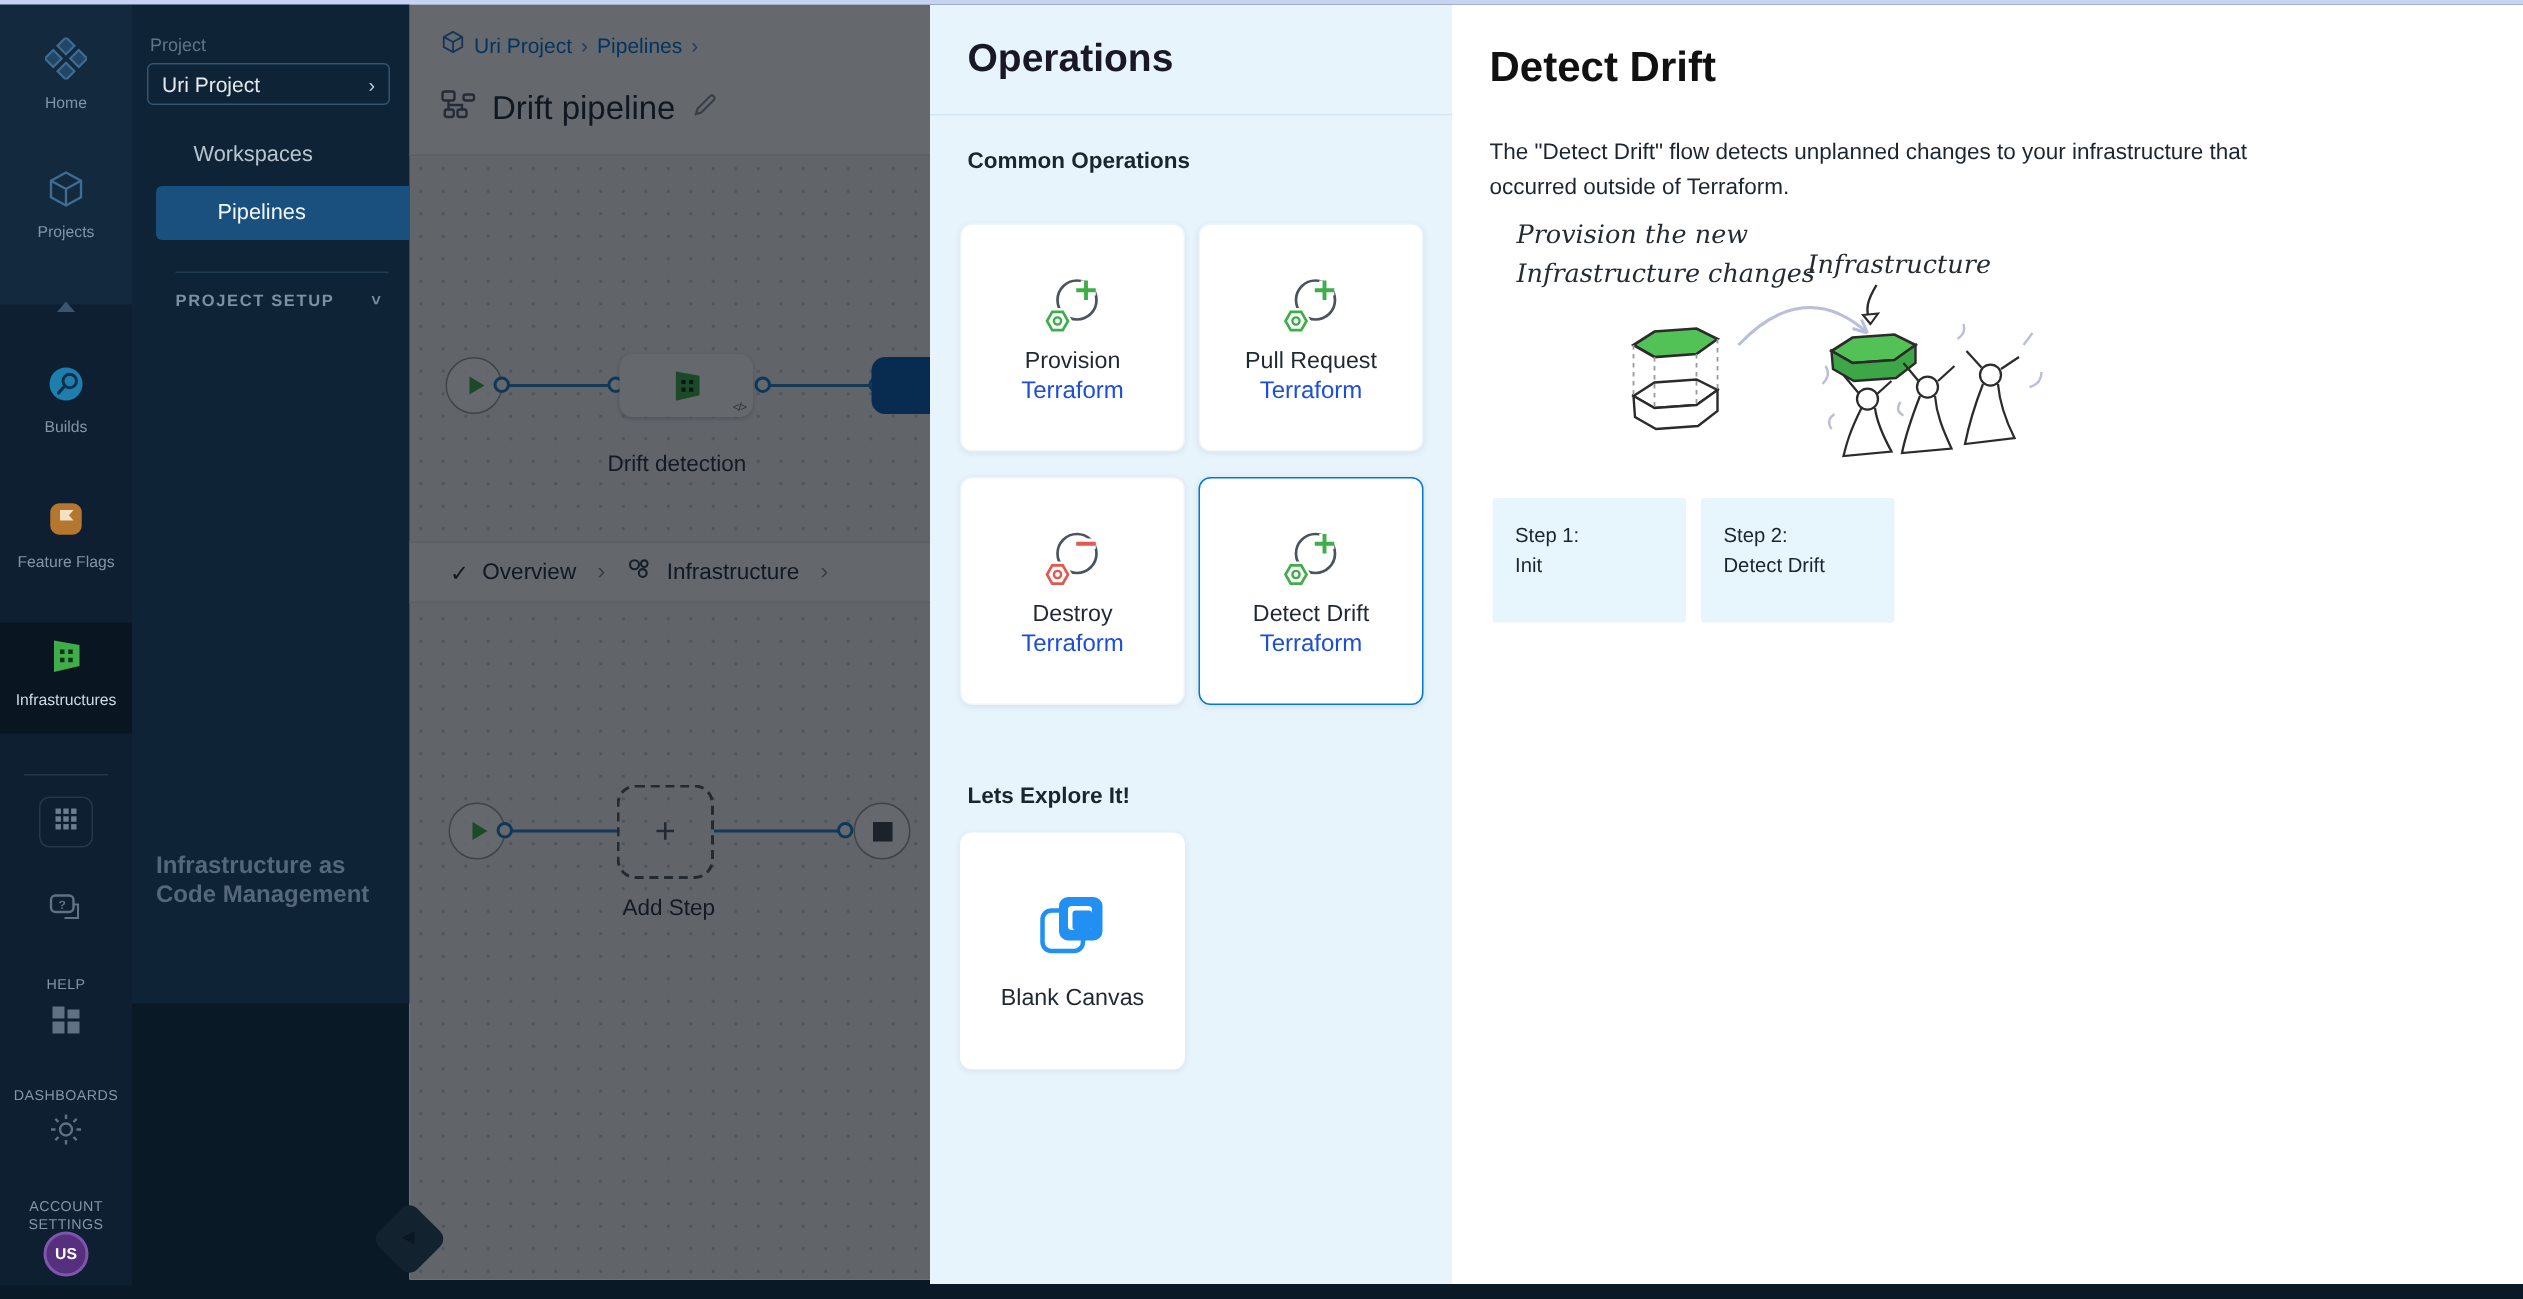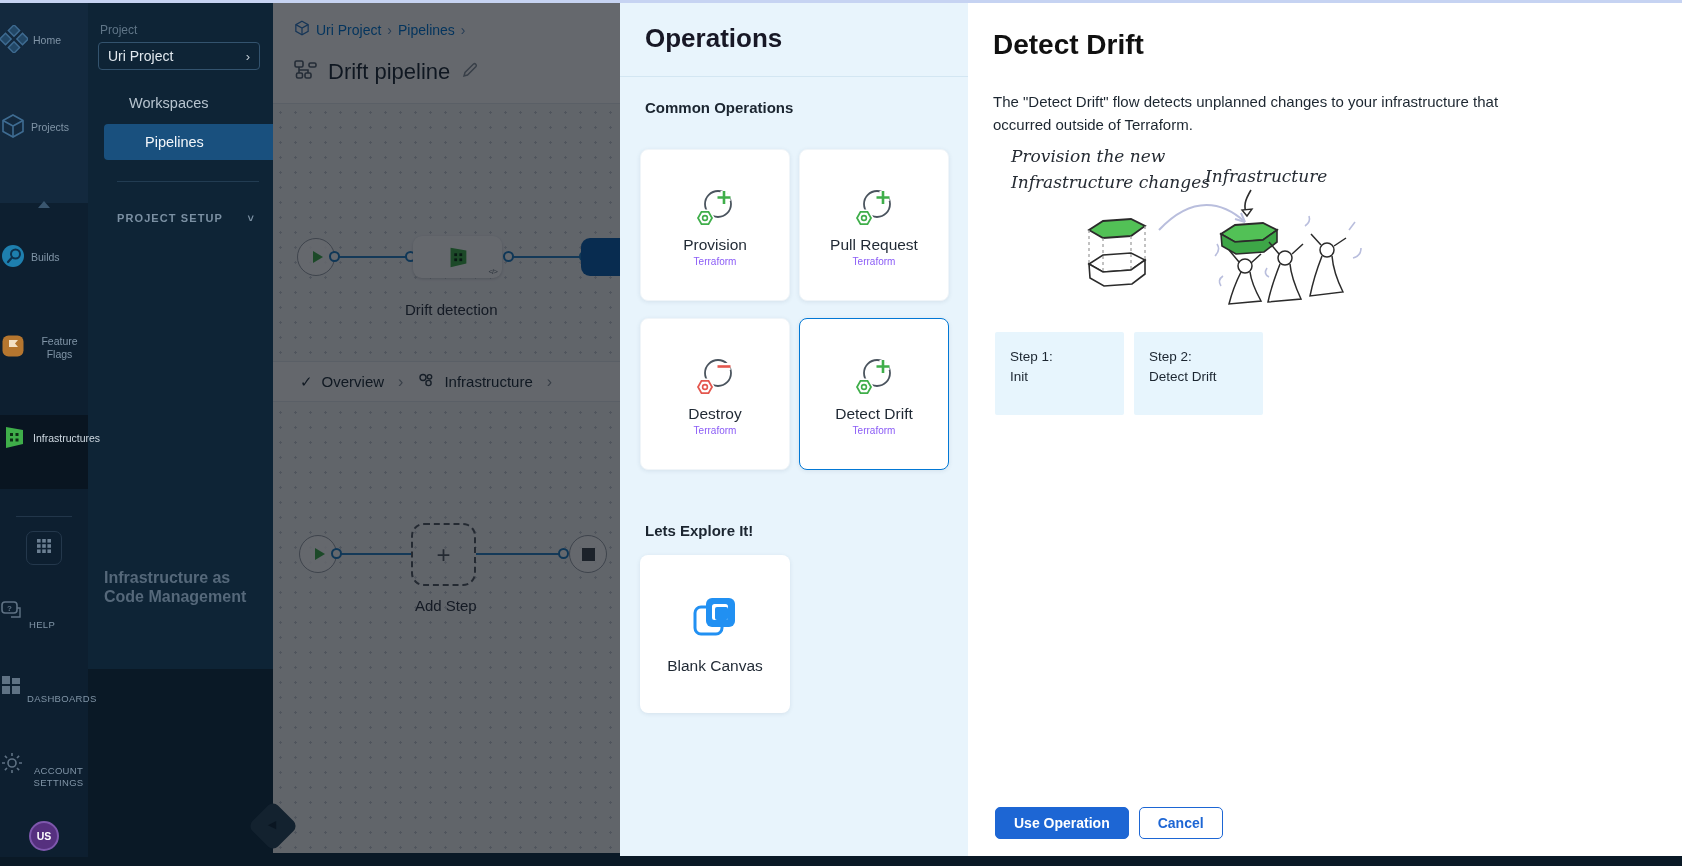--- a/index.html
+++ b/index.html
@@ -3,38 +3,38 @@
 <meta charset="utf-8">
 <style>
   * { margin:0; padding:0; box-sizing:border-box; }
   html,body { background:#06121f; font-family:"Liberation Sans", sans-serif; }
   .app { position:relative; width:1682px; height:866px; background:#0a1926; overflow:hidden; }
   .win-top { position:absolute; top:0; left:0; right:0; height:3px; background:#c6d3f2; z-index:60; }
 
   
   .rail { position:absolute; top:3px; left:0; width:88px; height:854px; background:#0d1f30; z-index:40; }
   .rail-top { position:absolute; top:0; left:0; right:0; height:200px; background:#13293e; }
-  .rail-item { position:absolute; left:0; width:88px; display:flex; flex-direction:row; align-items:center; gap:5px; cursor:pointer; }
+  .rail-item { position:absolute; left:0; width:88px; display:flex; flex-direction:column; align-items:center; gap:5px; cursor:pointer; }
   .rail-item .lbl { font-size:10.5px; color:#8195a7; text-align:center; line-height:1.25; }
   .rail-item.small .lbl { font-size:9.5px; letter-spacing:.3px;margin-top:24px; }
   .rail-active { position:absolute; left:0; width:88px; top:412px; height:74px; background:#091521; }
   .rail-divider { position:absolute; left:16px; right:16px; top:513px; height:1px; background:#22364a; }
   .grid-btn { position:absolute; left:26px; top:528px; width:36px; height:34px; border:1px solid #24384c; border-radius:7px; display:flex; align-items:center; justify-content:center; cursor:pointer; }
   .tri-up { position:absolute; top:198px; left:38px; width:0; height:0; border-left:6px solid transparent; border-right:6px solid transparent; border-bottom:7px solid #3a566f; }
   .avatar { position:absolute; top:818px; left:29px; width:30px; height:30px; border-radius:50%; background:#56307f; border:2px solid #7e57ad; color:#fff; font-size:10.5px; font-weight:bold; display:flex; align-items:center; justify-content:center; cursor:pointer; }
 
   
   .subnav { position:absolute; top:3px; left:88px; width:185px; height:666px; background:#0e2436; z-index:39; }
   .subnav .sec-lbl { position:absolute; top:20px; left:12px; font-size:12px; color:#5f7587; }
   .proj-select { position:absolute; top:39px; left:10px; width:162px; height:28px; border:1px solid #33536e; border-radius:4px; color:#e2e9ef; font-size:14px; display:flex; align-items:center; padding:0 9px; cursor:pointer; }
   .proj-select .chev { margin-left:auto; color:#c2cdd6; font-size:13px; }
   .nav-row { position:absolute; left:0; width:185px; height:36px; display:flex; align-items:center; padding-left:41px; font-size:14.5px; color:#b7c4cf; cursor:pointer; }
   .nav-row.active { left:16px; width:169px; background:#19507e; border-radius:4px 0 0 4px; color:#f2f6fa; }
   .subnav-divider { position:absolute; left:29px; right:14px; top:178px; height:1px; background:#223c52; }
-  .setup-row { position:absolute; top:192px; left:29px; right:18px; display:flex; align-items:center; font-size:11px; font-weight:bold; letter-spacing:1.1px; color:#7b90a3; cursor:pointer;margin-top:17px; }
+  .setup-row { position:absolute; top:192px; left:29px; right:18px; display:flex; align-items:center; font-size:11px; font-weight:bold; letter-spacing:1.1px; color:#7b90a3; cursor:pointer; }
   .setup-row .chev { margin-left:auto; font-size:11px; }
   .subnav-footer { position:absolute; left:16px; bottom:62px; width:150px; font-size:16px; font-weight:bold; line-height:1.22; color:#55687a; }
   .collapse-handle { position:absolute; top:808px; left:255px; width:36px; height:36px; background:#13222f; transform:rotate(45deg); border-radius:7px; z-index:41; }
   .collapse-handle span { position:absolute; transform:rotate(-45deg); top:11px; left:12px; color:#0a1622; font-size:11px; }
 
   
   .main { position:absolute; top:3px; left:273px; width:347px; height:850px; background:#f4f6f8; overflow:hidden; z-index:10; }
   .main-header { position:absolute; top:0; left:0; right:0; height:101px; background:#ffffff; border-bottom:1px solid #e2e7ec; }
   .crumbs { position:absolute; top:17px; left:21px; display:flex; align-items:center; gap:6px; font-size:14px; color:#0278d5; }
   .crumbs a { color:#0278d5; text-decoration:none; cursor:pointer; }
@@ -60,21 +60,21 @@
   .dim { position:absolute; inset:0; background:rgba(7,12,19,.62); z-index:20; }
 
   
   .ops { position:absolute; top:3px; left:620px; width:348px; height:853px; background:#e8f4fc; z-index:30; }
   .ops-title { position:absolute; top:20px; left:25px; font-size:26px; font-weight:bold; color:#181826; }
   .ops-divider { position:absolute; top:73px; left:0; right:0; height:1px; background:#d3e6f2; }
   .ops-sec { position:absolute; left:25px; font-size:15px; font-weight:bold; color:#1b2530; }
   .card { position:absolute; width:150px; height:152px; background:#fff; border-radius:8px; box-shadow:0 1px 4px rgba(40,70,100,.10); border:1px solid #f0f5f9; display:flex; flex-direction:column; align-items:center; justify-content:center; gap:2px; cursor:pointer; }
   .card.selected { border:1.6px solid #0278d5; }
   .card .lbl { font-size:15.5px; color:#1f2833; margin-top:4px; }
-  .card .sub { font-size:10px; color:#8b5cf6; }
+  .card .sub { font-size:16px; color:#1d4ed8; }
   .explore-card { position:absolute; left:20px; top:552px; width:150px; height:158px; background:#fff; border-radius:8px; box-shadow:0 1px 4px rgba(40,70,100,.10); display:flex; flex-direction:column; align-items:center; justify-content:center; gap:16px; cursor:pointer; }
   .explore-card .lbl { font-size:15.5px; color:#1f2833; }
 
   
   .detail { position:absolute; top:3px; left:968px; width:714px; height:853px; background:#ffffff; z-index:30; }
   .detail-title { position:absolute; top:26px; left:25px; font-size:28px; font-weight:bold; color:#111; }
   .detail-desc { position:absolute; top:88px; left:25px; width:540px; font-size:15px; line-height:1.5; color:#1c2630; }
   .illus { position:absolute; top:135px; left:25px; }
   .stepbox { position:absolute; top:329px; width:129px; height:83px; background:#e7f5fd; border-radius:2px; padding:15px 0 0 15px; font-size:13.5px; line-height:1.5; color:#1b2530; }
   .btns { position:absolute; top:804px; left:27px; display:flex; gap:10px; }
@@ -462,18 +462,14 @@
 
     <div class="stepbox" style="left:27px">
       <div>Step 1:</div>
       <div>Init</div>
     </div>
     <div class="stepbox" style="left:166px">
       <div>Step 2:</div>
       <div>Detect Drift</div>
     </div>
 
-    <div class="btns">
-      <button class="btn-primary">Use Operation</button>
-      <button class="btn-secondary">Cancel</button>
-    </div>
   </aside>
 </div>
 
 </body></html>

